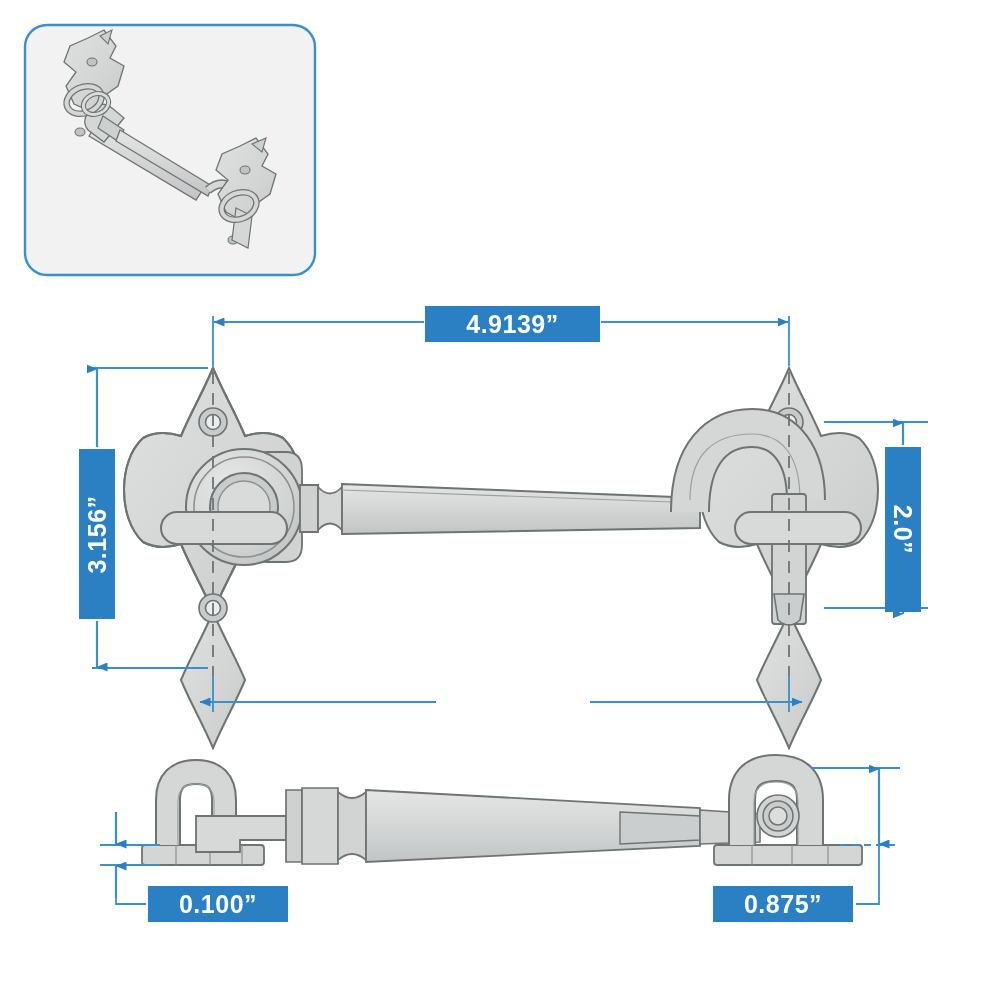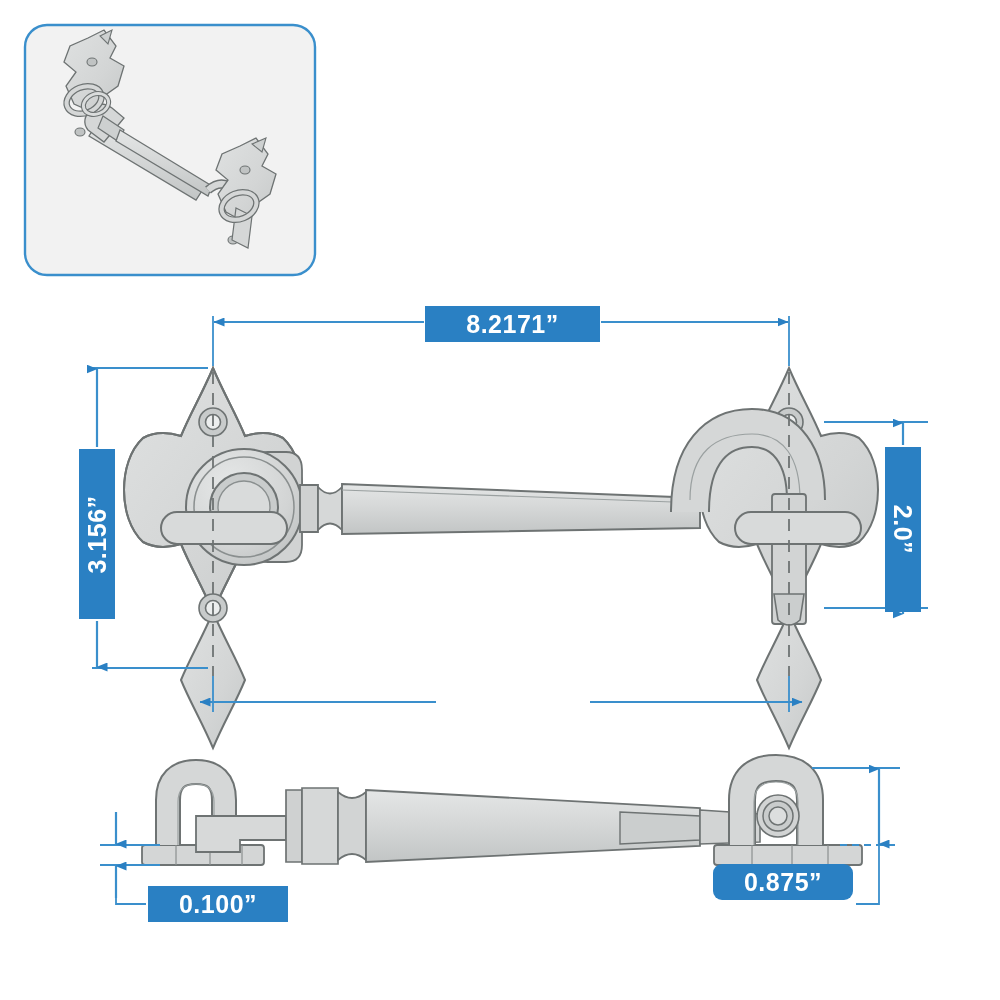--- a/index.html
+++ b/index.html
@@ -55,21 +55,21 @@
     transform-origin: center center;
   }
   .dim-v.cw .vtext {
     transform: rotate(90deg);
   }
   #lbl-total-width { left: 425px; top: 306px; width: 175px; }
   #lbl-height      { left: 79px;  top: 449px; height: 170px; }
   #lbl-projection  { left: 885px; top: 447px; height: 165px; }
   #lbl-hole-span   { left: 437px; top: 686px; width: 152px; }
   #lbl-plate-thk   { left: 148px; top: 886px; width: 140px; }
-  #lbl-staple-ht   { left: 713px; top: 864px; width: 140px; border-radius: 9px; }
+  #lbl-staple-ht   { left: 713px; top: 886px; width: 140px; }
 </style>
 </head>
 <body>
 
 <div id="stage">
 
   <svg id="drawing" viewBox="0 0 1000 1000" xmlns="http://www.w3.org/2000/svg">
     <defs>
       <marker id="arrowR" markerWidth="11" markerHeight="9" refX="10.5" refY="4.5" orient="auto" markerUnits="userSpaceOnUse">
         <path d="M0,0 L11,4.5 L0,9 Z" fill="#2a80c3"></path>
@@ -336,21 +336,21 @@
       <line x1="116" y1="898" x2="116" y2="866" stroke-width="2.2" marker-end="url(#arrowU)"></line>
       <path d="M116,880 L116,904 L146,904" stroke-width="1.8"></path>
 
       <line x1="812" y1="768" x2="900" y2="768" stroke-width="1.8"></line>
       <line x1="840" y1="845" x2="900" y2="845" stroke-width="1.8" stroke-dasharray="7 5"></line>
       <line x1="879" y1="769" x2="879" y2="844" stroke-width="2.2" marker-start="url(#arrowU)" marker-end="url(#arrowD)"></line>
       <path d="M879,845 L879,904 L856,904" stroke-width="1.8"></path>
     </g>
   </svg>
 
-  <div id="lbl-total-width" class="dim-label dim-h">8.2171”</div>
+  <div id="lbl-total-width" class="dim-label dim-h">4.9139”</div>
 
   <div id="lbl-height" class="dim-label dim-v">
     <span class="vtext">3.156”</span>
   </div>
 
   <div id="lbl-projection" class="dim-label dim-v cw">
     <span class="vtext">2.0”</span>
   </div>
 
 

